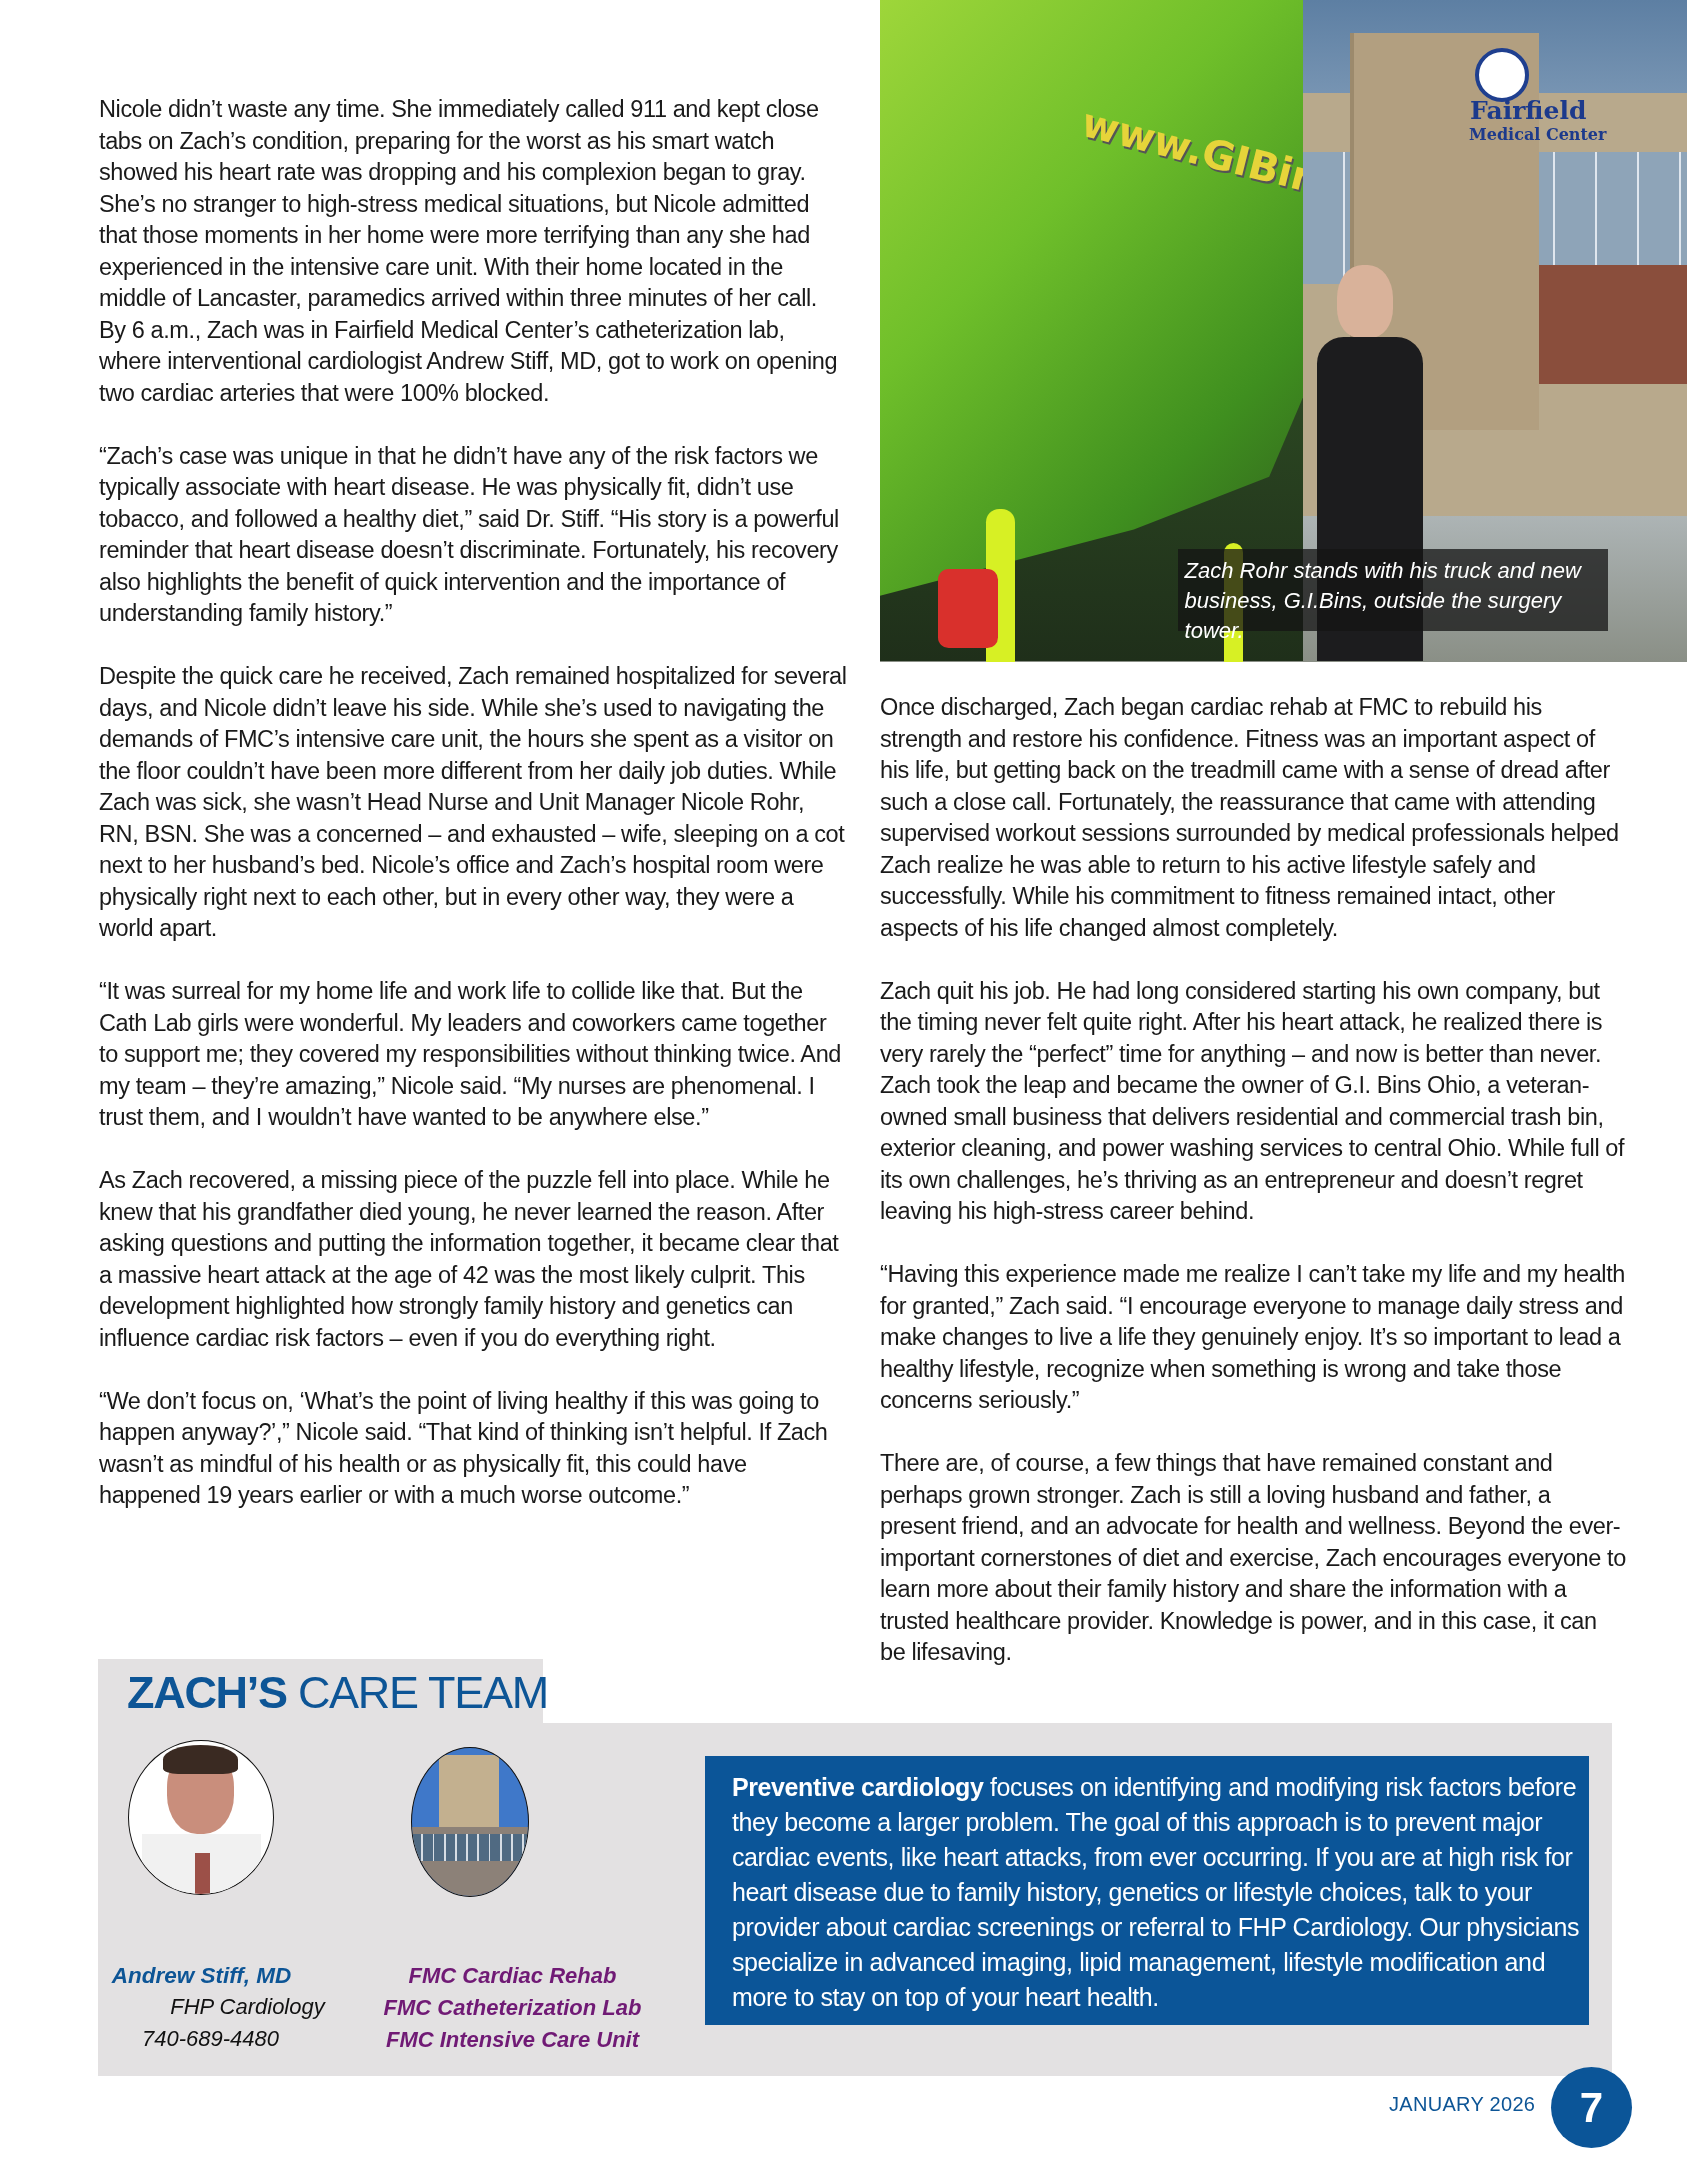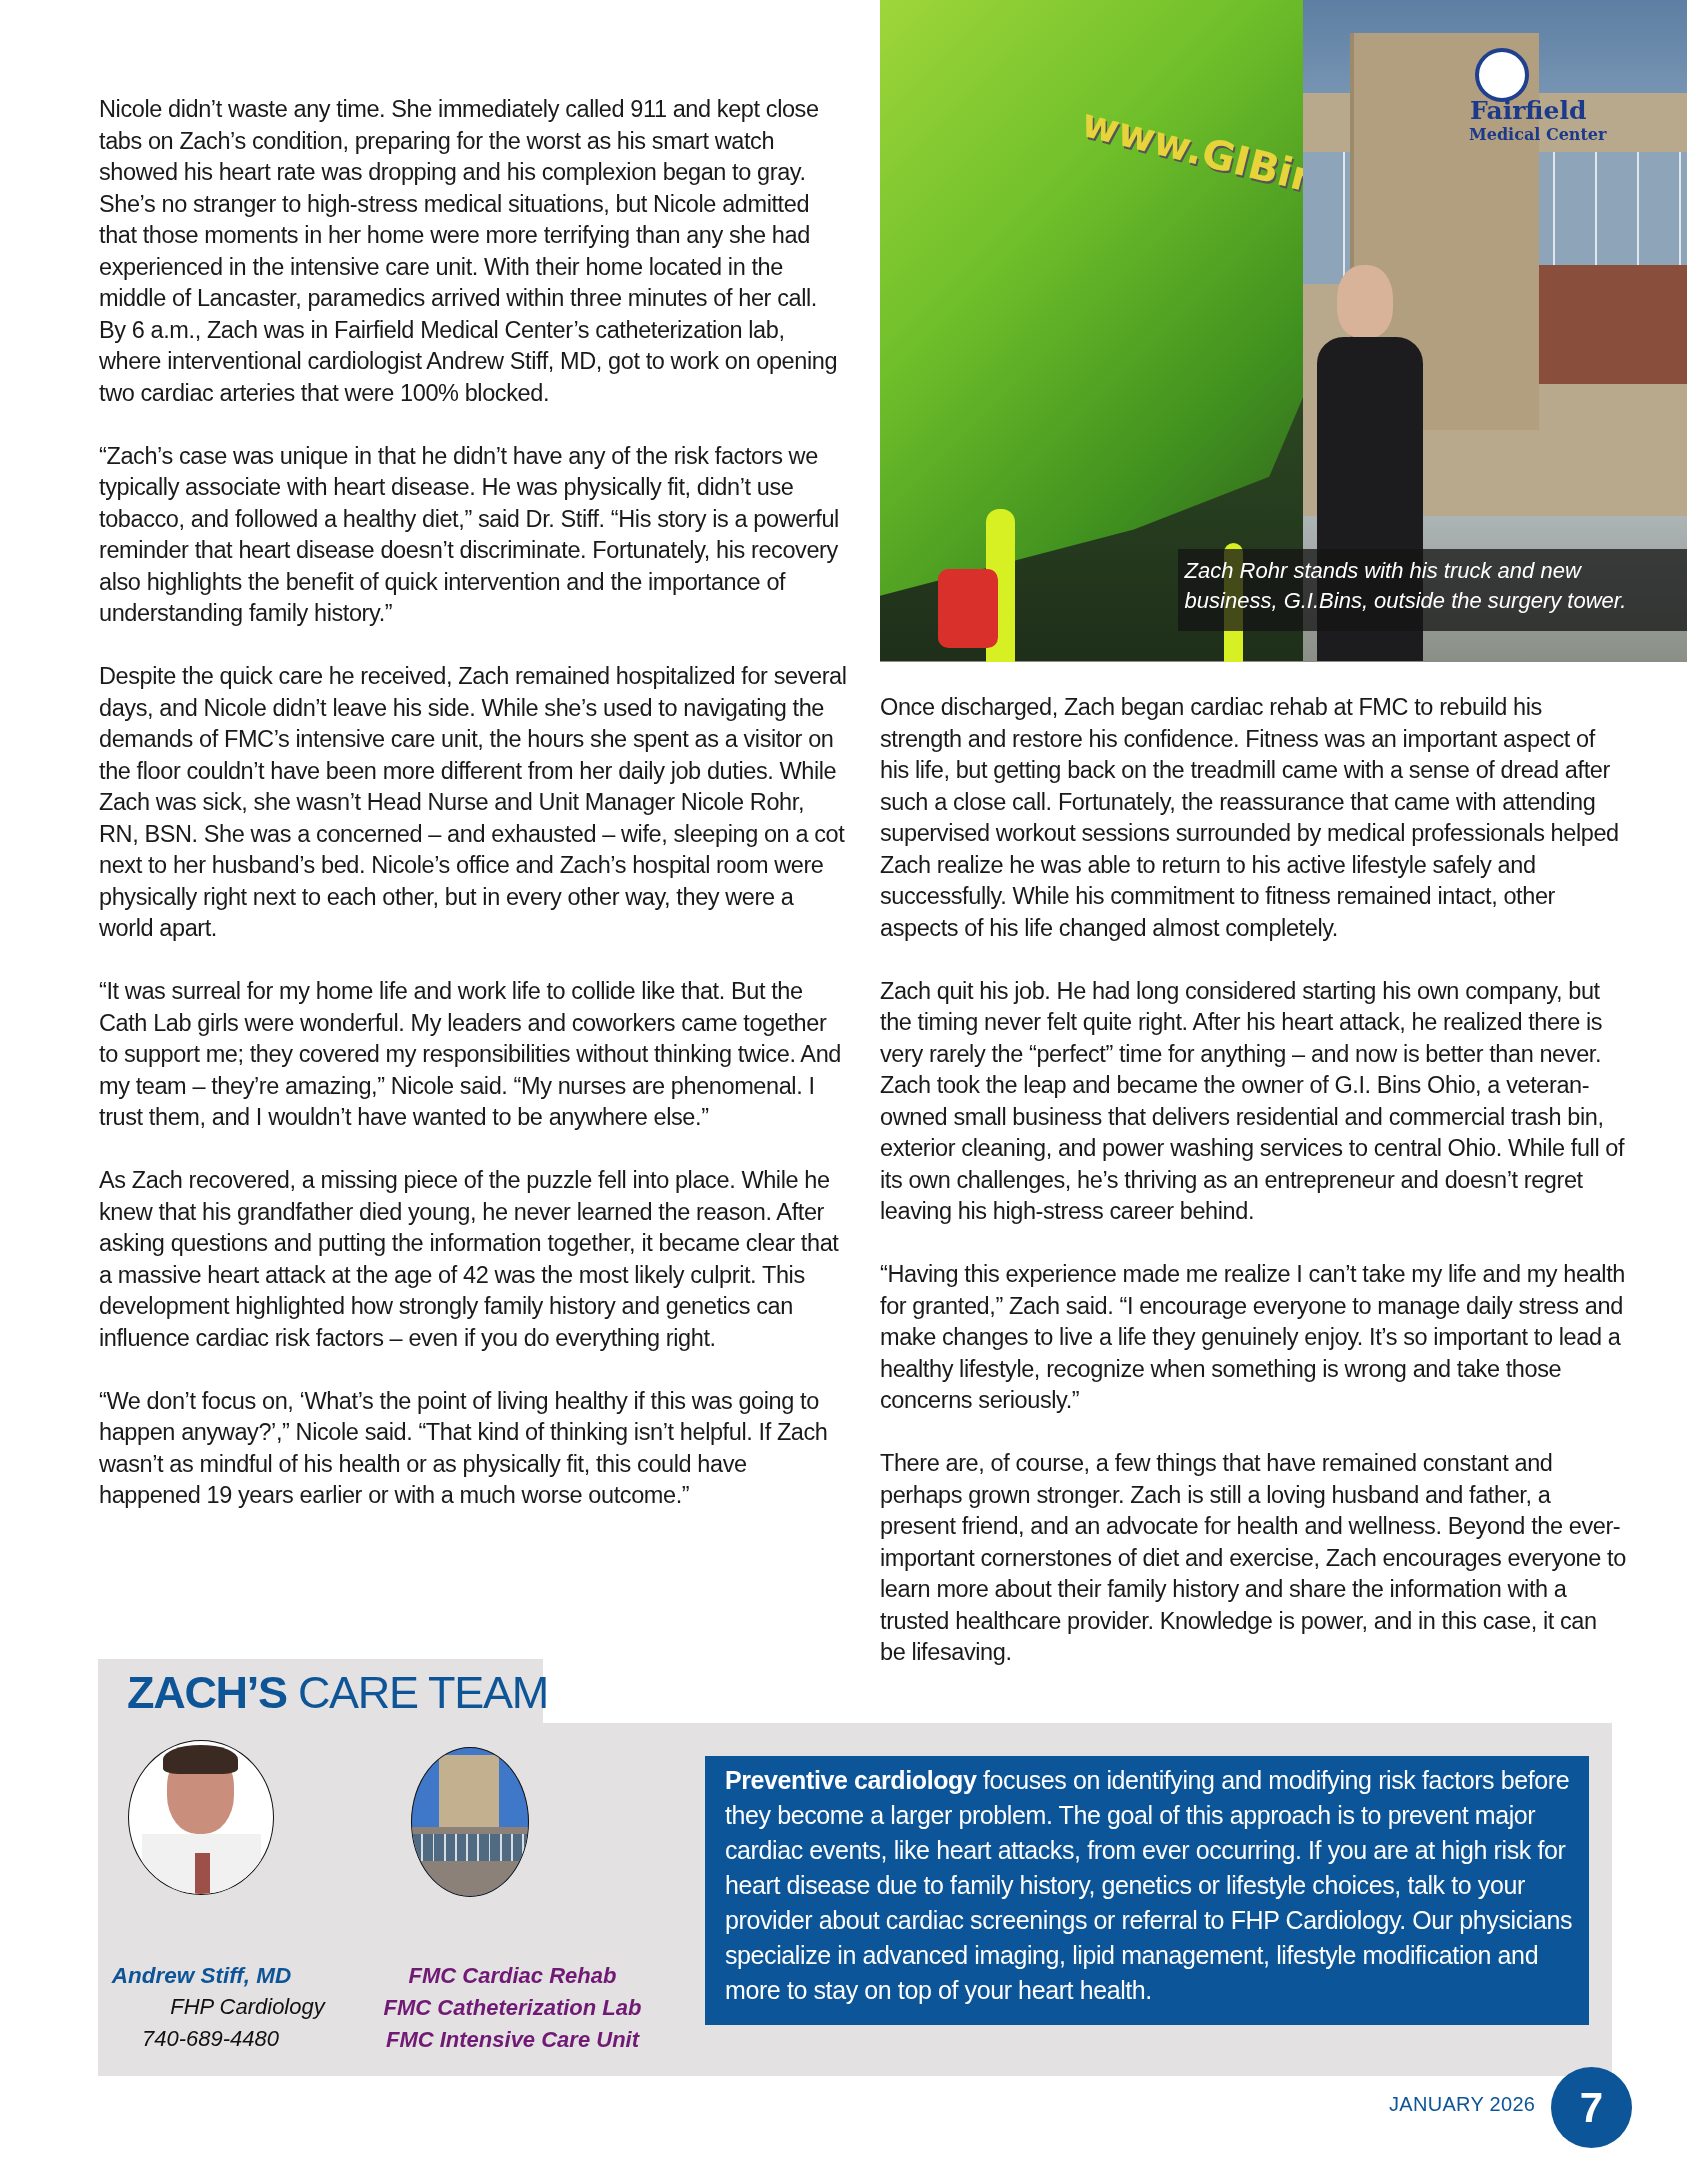--- a/index.html
+++ b/index.html
@@ -31,21 +31,21 @@
   .glass { position:absolute; left:423px; top:152px; width:384px; height:132px;
     background:repeating-linear-gradient(90deg,#8ea4b8 0 40px,#dfe6ee 40px 42px); }
   .brick { position:absolute; left:529px; top:265px; width:278px; height:119px; background:#8a4e3c; }
   .logo-circle { position:absolute; left:595px; top:48px; width:46px; height:46px; border-radius:50%;
     background:#fff; border:4px solid #1f3f8f; }
   .logo-text { position:absolute; left:570px; top:99px; color:#1c3a8c; font:bold 25px "DejaVu Serif",serif; line-height:24px; text-align:center; }
   .logo-text small { display:block; font-size:16px;margin-left:19px; }
   .man { position:absolute; left:437px; top:258px; width:106px; height:404px; }
   .man .head { position:absolute; left:20px; top:6.6px; width:56px; height:73px; border-radius:45% 45% 40% 40%; background:#d9b29a; }
   .man .body { position:absolute; left:0; top:79px; width:106px; height:324px; background:#1c1c1e; border-radius:26.5px 26.5px 0 0; }
-  .caption { position:absolute; left:1178px; top:549px; width:509px; height:82px; background:rgba(20,20,20,0.75); }
+  .caption { position:absolute; left:1178px; top:549px; width:430px; height:82px; background:rgba(20,20,20,0.75); }
   .caption span { position:absolute; left:6.6px; top:6.6px; color:#fff; font-style:italic; font-size:22px; line-height:30px; white-space:pre-line; }
 
   
   .care-tab { position:absolute; left:98px; top:1659px; width:445px; height:64px; background:#e3e1e2; }
   .care-box { position:absolute; left:98px; top:1723px; width:1514px; height:353px; background:#e3e1e2; }
   .care-title { position:absolute; left:127px; top:1666px; font-size:45px; line-height:53px; color:#0d5596; letter-spacing:-1.3px; }
   .care-title b { font-weight:bold; }
   .care-title span.light { font-weight:normal; }
   .oval { position:absolute; border:1.3px solid #111; border-radius:50%; overflow:hidden; }
   .oval-doc { left:128px; top:1740px; width:144px; height:153px; background:#fff; }
@@ -55,21 +55,21 @@
   .oval-doc .tie { position:absolute; left:66px; top:112px; width:14.6px; height:46px; background:#9c5048; }
   .oval-fmc { left:411px; top:1747px; width:116px; height:148px; background:#3f78c9; }
   .oval-fmc .bld { position:absolute; left:26.5px; top:6.6px; width:60px; height:73px; background:#c3b08f; }
   .oval-fmc .low { position:absolute; left:0; top:79px; width:116px; height:73px; background:#8c8178; }
   .oval-fmc .win { position:absolute; left:0; top:86px; width:116px; height:26.5px; background:repeating-linear-gradient(90deg,#506a82 0 9.3px,#d7dde4 9.3px 11.2px); }
   .doc-name { position:absolute; left:99px; top:1964px; width:205px; text-align:center; color:#0d5596; font-weight:bold; font-style:italic; font-size:22.5px; line-height:24.5px; }
   .doc-sub { position:absolute; left:99px; width:205px; text-align:center; color:#111; font-style:italic; font-size:22px; line-height:24.5px; }
   .fmc-list { position:absolute; left:357px; top:1964px; width:311px; text-align:center; }
   .fmc-list div { color:#701a75; font-weight:bold; font-style:italic; font-size:22px; line-height:24.5px; }
   .blue-box { position:absolute; left:705px; top:1756px; width:884px; height:269px; background:#0b5598; }
-  .blue-box p { margin:0; position:absolute; left:20px; top:6.6px; width:853px; color:#fff; font-size:25px; line-height:35px; letter-spacing:-0.4px; }
+  .blue-box p { margin:7px; position:absolute; left:20px; top:6.6px; width:853px; color:#fff; font-size:25px; line-height:35px; letter-spacing:-0.4px; }
   .blue-box b { font-weight:bold; }
 
   
   .footer-month { position:absolute; left:1389px; top:2093px; color:#0d5596; font-size:20px; letter-spacing:0.3px; }
   .page-num { position:absolute; left:1551px; top:2067px; width:81px; height:81px; border-radius:50%; background:#0b5598;
     color:#fff; font-weight:bold; font-size:42px; line-height:81px; text-align:center; }
 </style>
 </head>
 <body>
 

